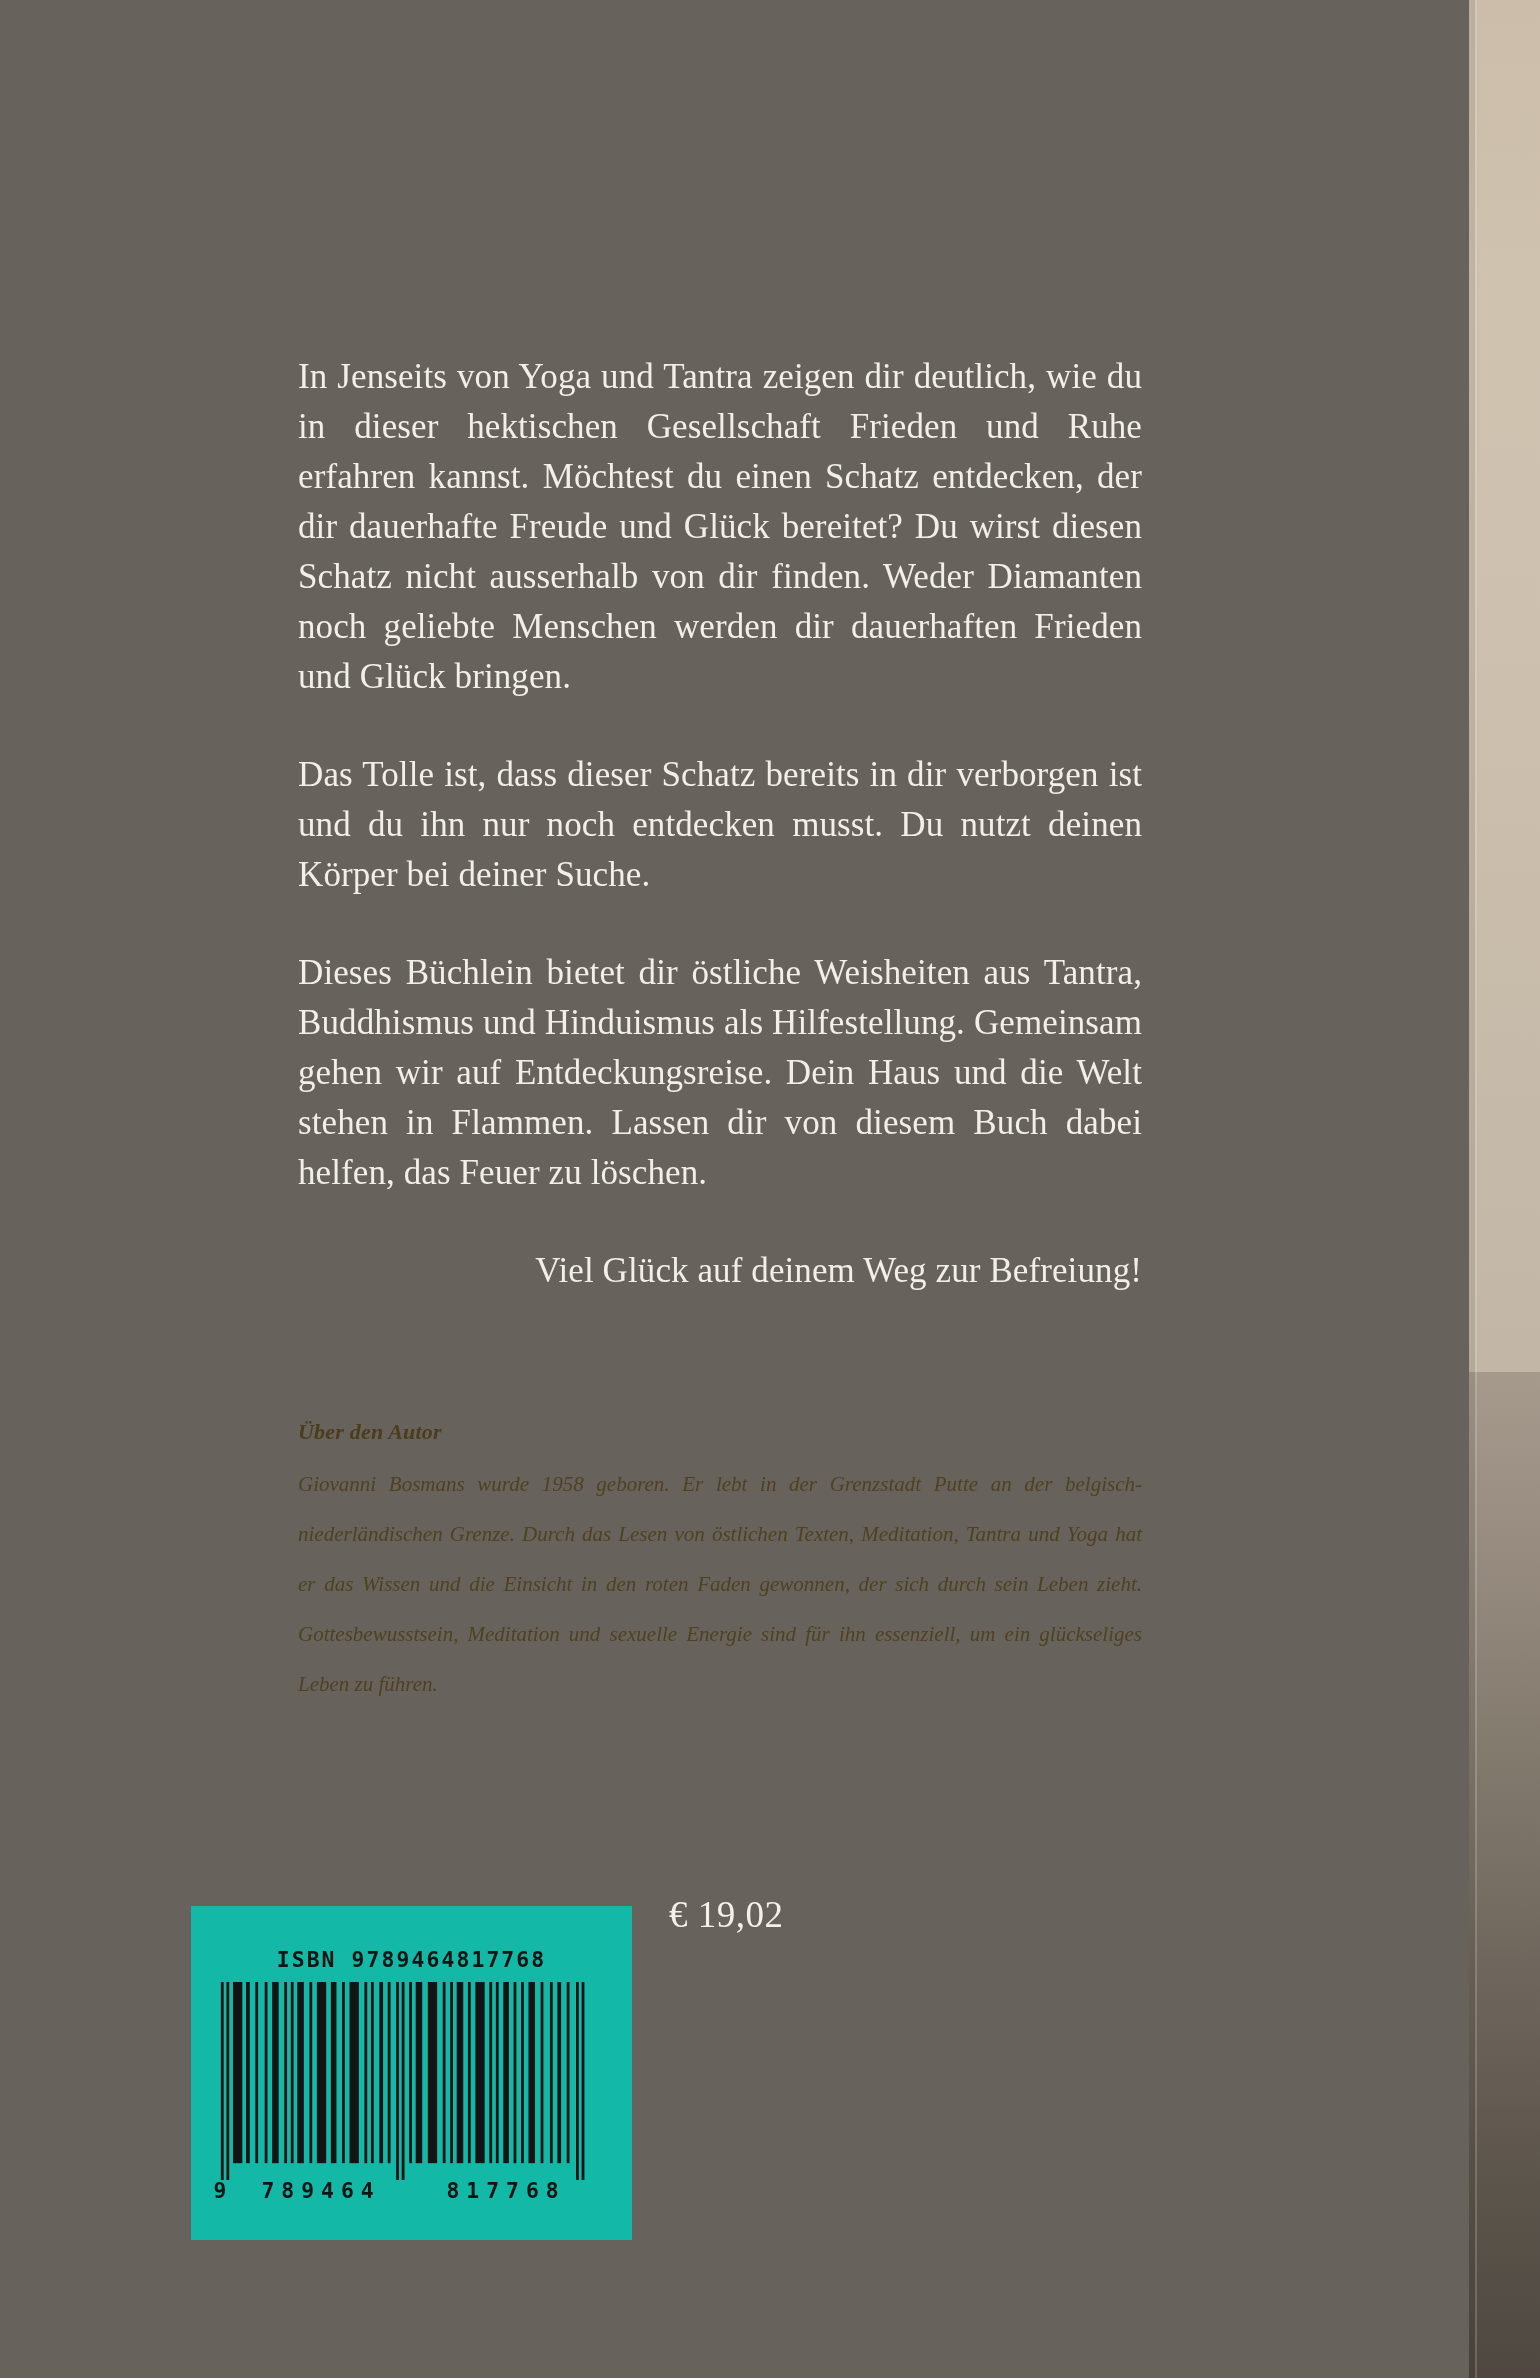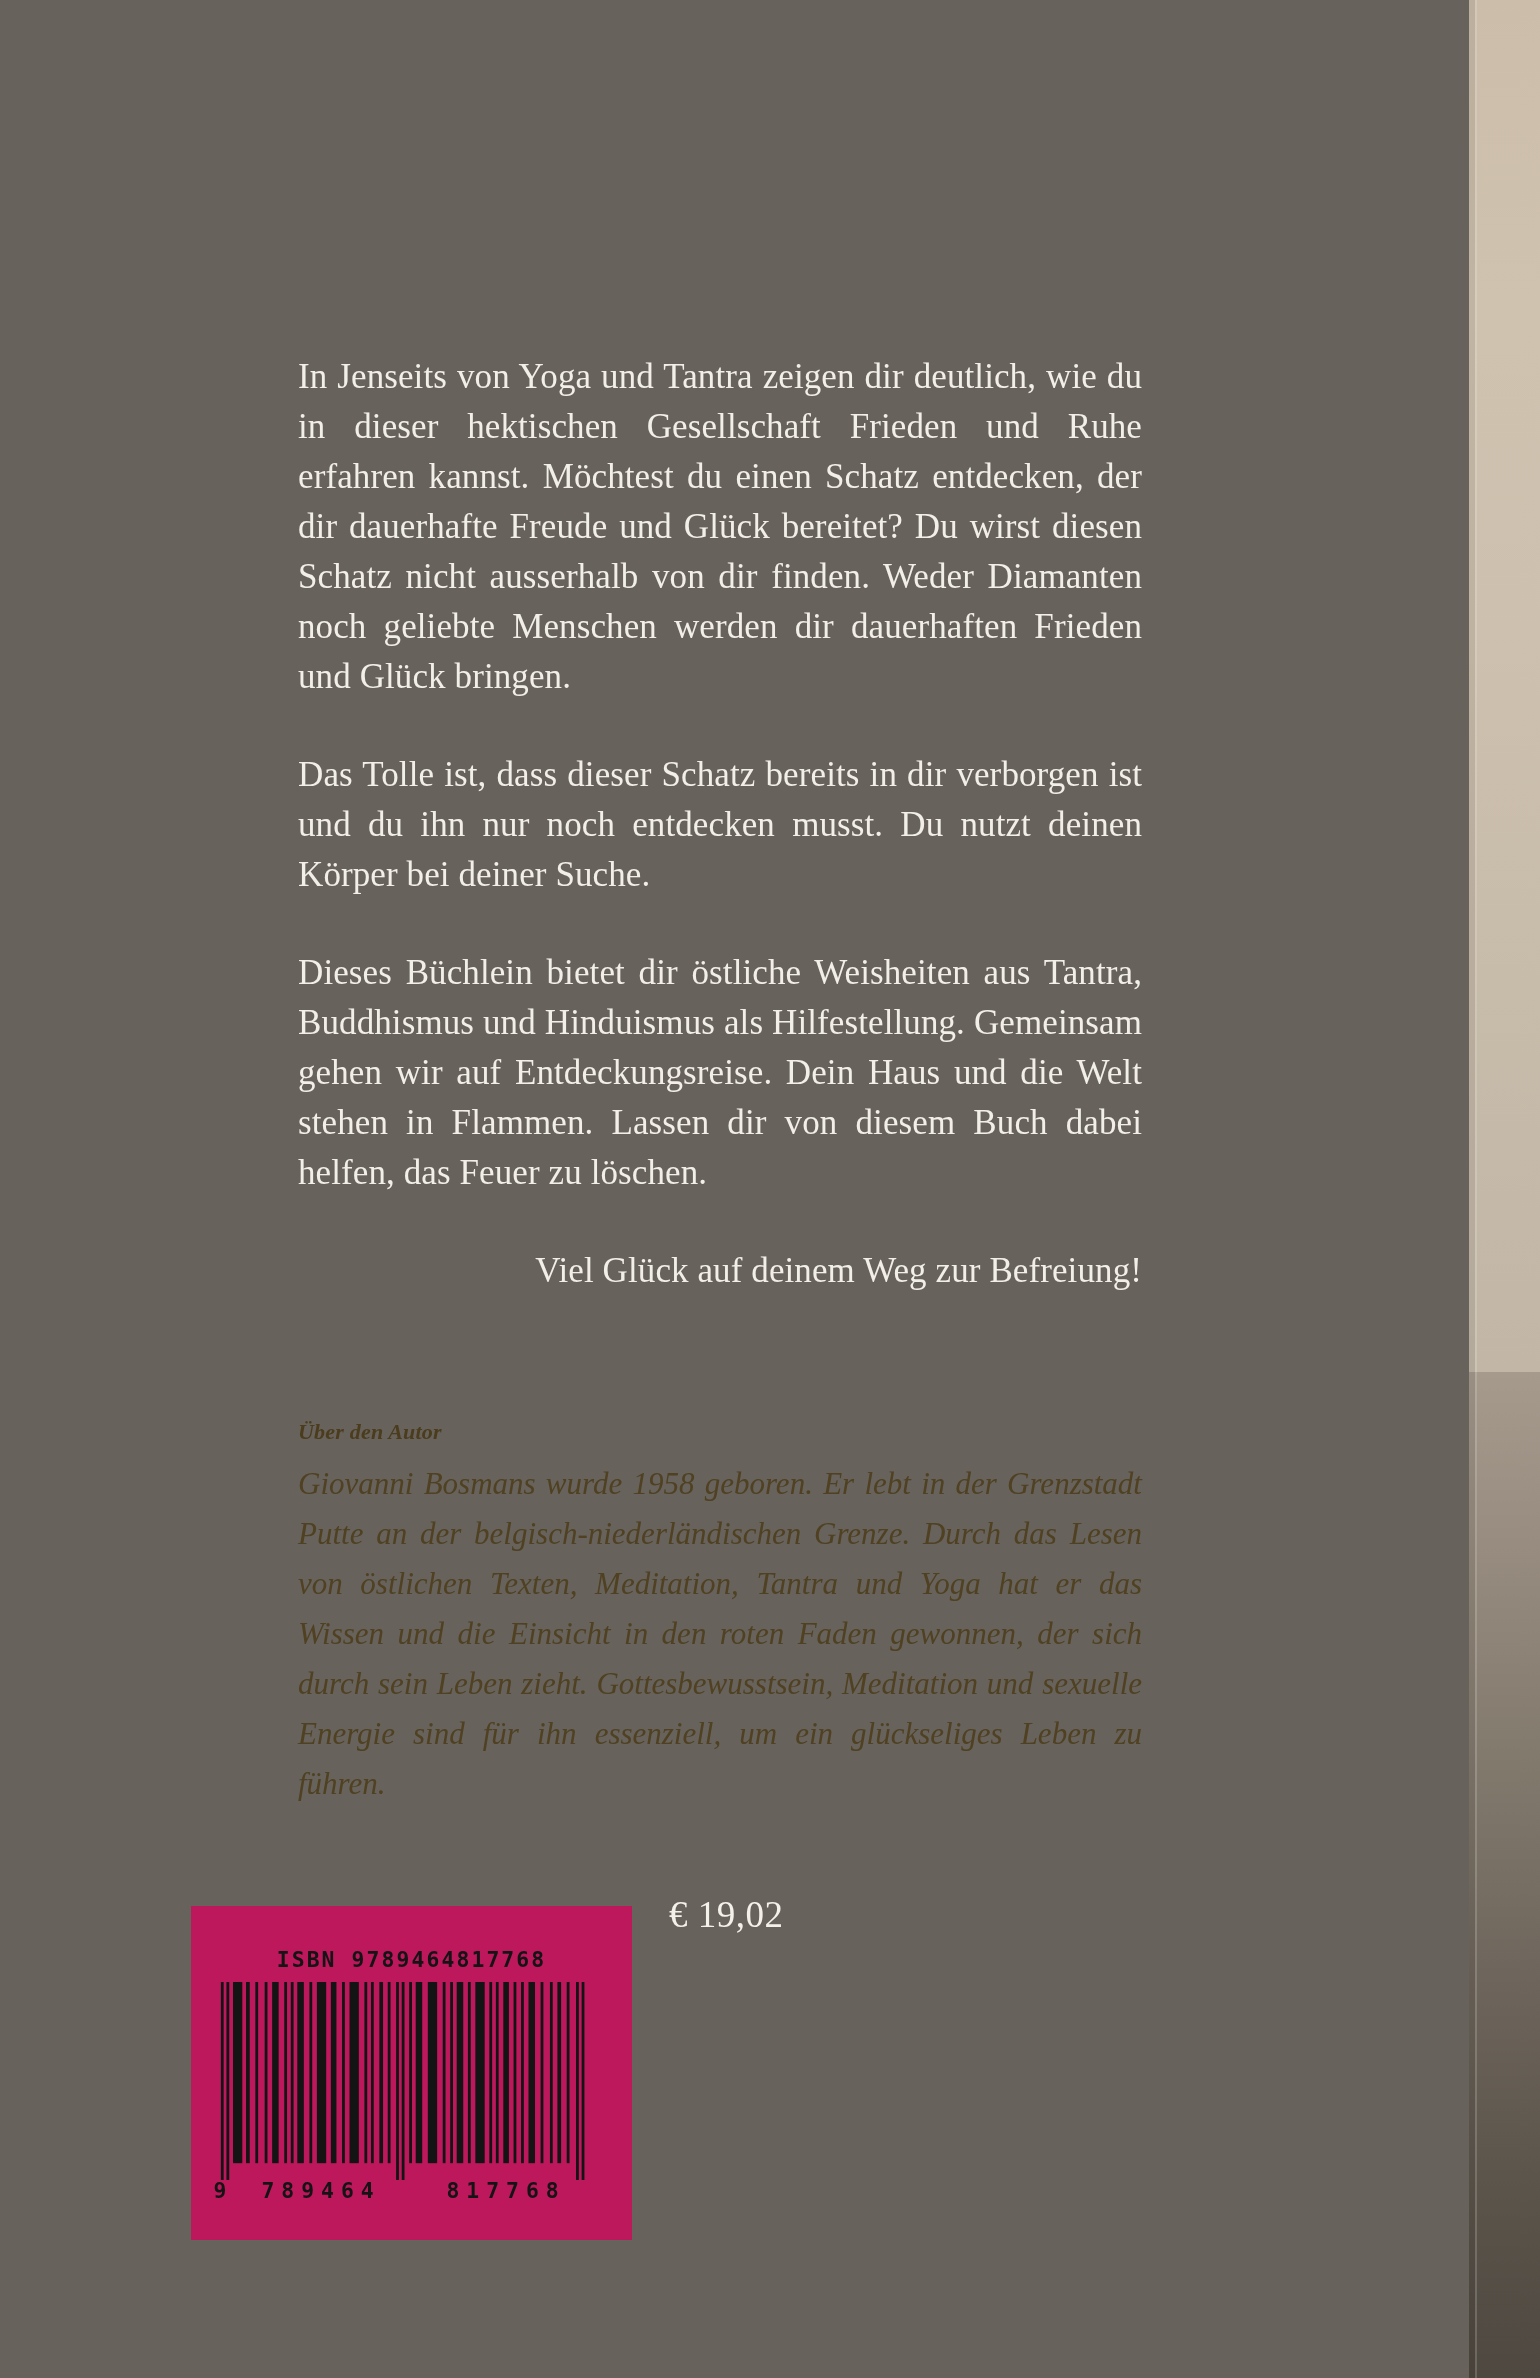--- a/index.html
+++ b/index.html
@@ -109,36 +109,36 @@
     color: #4b3c1d;
     font-size: 22px;
     line-height: 37px;
     font-weight: bold;
     font-style: italic;
     margin: 0 0 9.3px 0;
     letter-spacing: 0.2px;
   }
   .author-bio {
     color: #4f4121;
-    font-size: 31px;
+    font-size: 21px;
     line-height: 50px;
     font-style: italic;
     text-align: justify;
     text-justify: inter-word;
     margin: 0;
   }
 
   
   .barcode-box {
     position: absolute;
     left: 191px;
     top: 1906px;
     width: 441px;
     height: 334px;
-    background: #be185d;
+    background: #14b8a6;
     box-sizing: border-box;
   }
   .barcode-inner {
     position: absolute;
     left: 0; top: 0;
     width: 100%;
     height: 100%;
   }
   .barcode-isbn-text {
     position: absolute;

